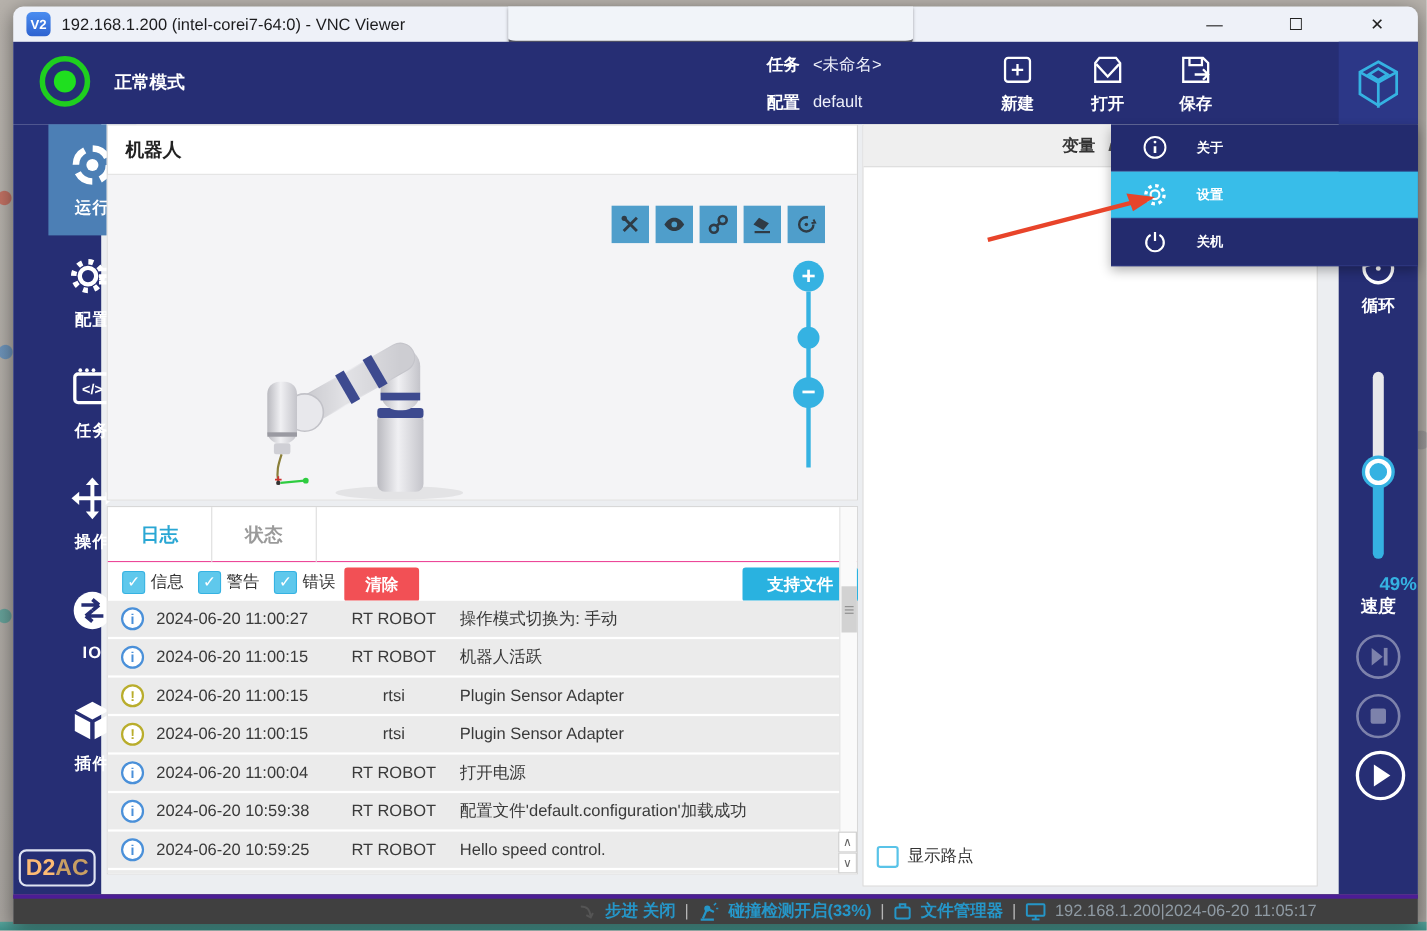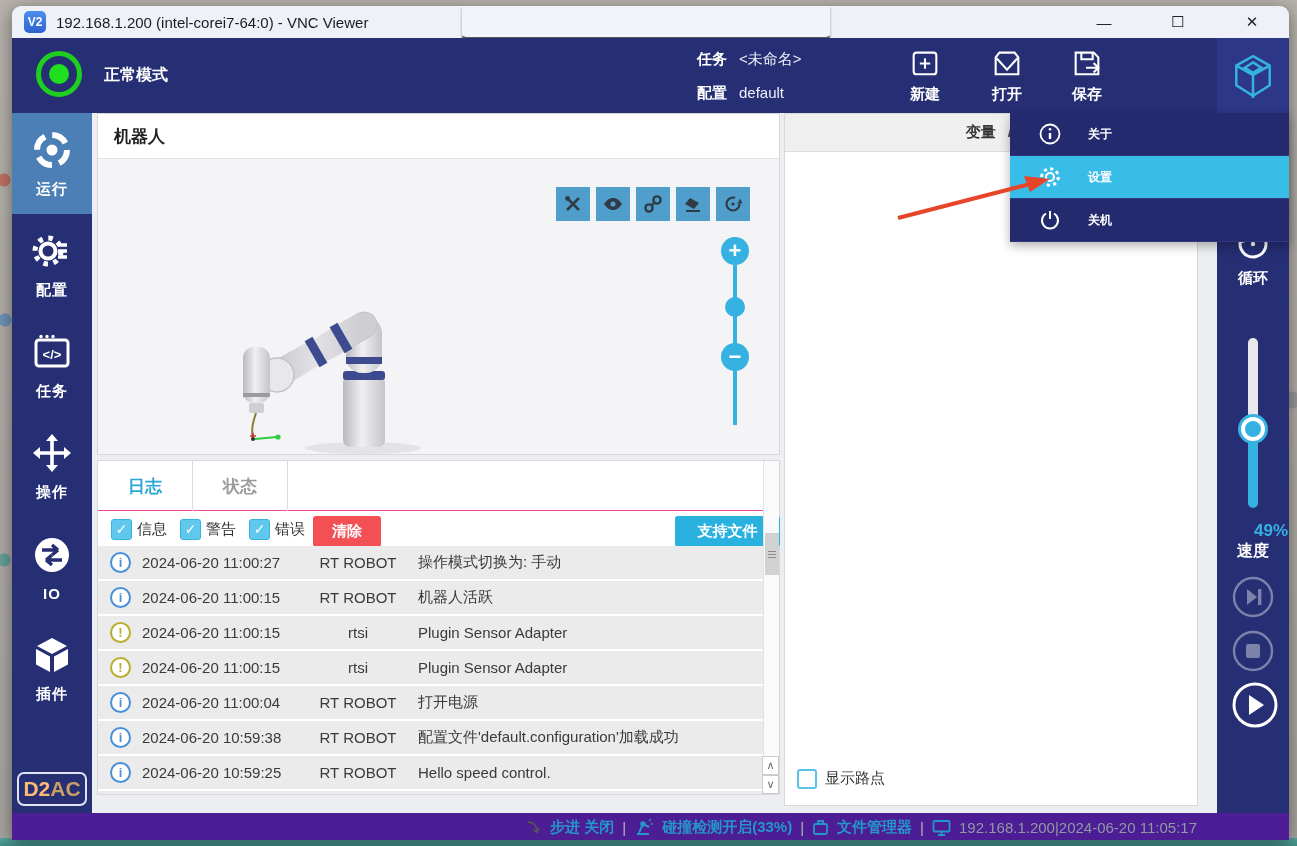--- a/index.html
+++ b/index.html
@@ -41,21 +41,21 @@
   #mode-label { left:92px; top:0; height:75px; display:flex; align-items:center; color:#fff; font-weight:bold; font-size:16px; }
   .hdr-kv { position:absolute; left:685px; color:#fff; font-size:15px; display:flex; gap:12px; }
   .hdr-kv .k { font-weight:bold; }
   .hdr-kv .v { font-weight:normal; color:#eef0fa; }
   .hdr-action { position:absolute; top:6px; width:70px; height:64px; display:flex; flex-direction:column;
     align-items:center; justify-content:space-between; padding:2px 0 4px; color:#fff; cursor:pointer; }
   .hdr-action .lbl { font-size:15px; font-weight:bold; }
   #brand-tile { left:1205px; top:0; width:72px; height:75px; background:#2c3787; display:flex; align-items:center; justify-content:center; }
 
   
-  #left-sidebar { left:0; top:107px; width:80px; bottom:27px; background:#262e74; }
+  #left-sidebar { left:0; top:107px; width:80px; bottom:27px; background:#262e74;padding-left:32px; }
   .side-item { position:relative; width:80px; height:101px; display:flex; flex-direction:column;
     align-items:center; justify-content:center; gap:9px; color:#fff; cursor:pointer; }
   .side-item.active { background:#4c7fb5; }
   .side-item .lbl { font-size:15px; font-weight:bold; letter-spacing:1px; }
   #d2ac-badge { position:absolute; left:5px; bottom:7px; width:70px; height:34px; border:2px solid #dfe3f2;
     border-radius:7px; display:flex; align-items:center; justify-content:center; font-weight:bold; font-size:21px; }
   #d2ac-badge .p1 { color:#fdba74; } #d2ac-badge .p2 { color:#c99f63; }
 
   
   #content-bg { left:80px; top:107px; right:0; bottom:27px; background:#eceef1; }
@@ -129,21 +129,21 @@
 
   
   #dropdown-menu { left:998px; top:107px; width:279px; box-shadow:0 4px 10px rgba(0,0,0,.3); z-index:30; }
   .menu-item { height:43px; background:#232b6e; display:flex; align-items:center; gap:26px; padding-left:28px;
     color:#fff; font-size:12px; font-weight:bold; cursor:pointer; border-bottom:1px solid #2e377f; }
   .menu-item.selected { background:#38bde9; }
   
   #annot-arrow { left:880px; top:158px; width:165px; height:62px; z-index:40; pointer-events:none; }
 
   
-  #status-bar { left:0; right:0; bottom:0; height:27px; background:#4c1d95; border-top:1px solid #4c1d95;
+  #status-bar { left:0; right:0; bottom:0; height:27px; background:#404040; border-top:4px solid #4c1d95;
     display:flex; align-items:center; justify-content:flex-end; padding-right:92px; gap:8px; font-size:15px; }
   .sb-entry { display:flex; align-items:center; gap:5px; color:#2596c8; font-weight:bold; }
   .sb-sep { color:#b5b5b5; font-weight:normal; }
   #sb-conn { color:#8f9aa3; font-weight:normal; }
   svg { display:block; }
 </style>
 </head>
 <body>
 
 <div class="abs" id="desktop-strip"></div>

